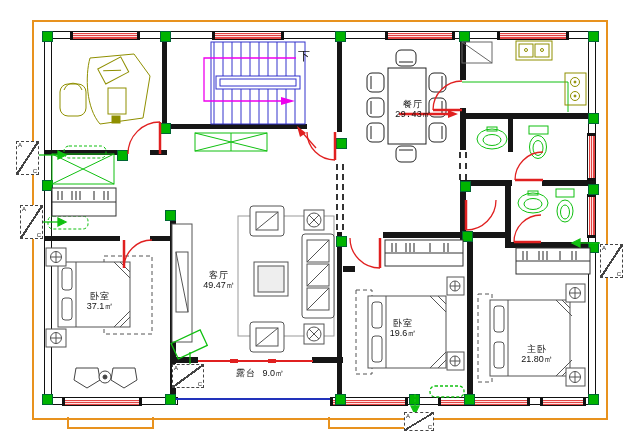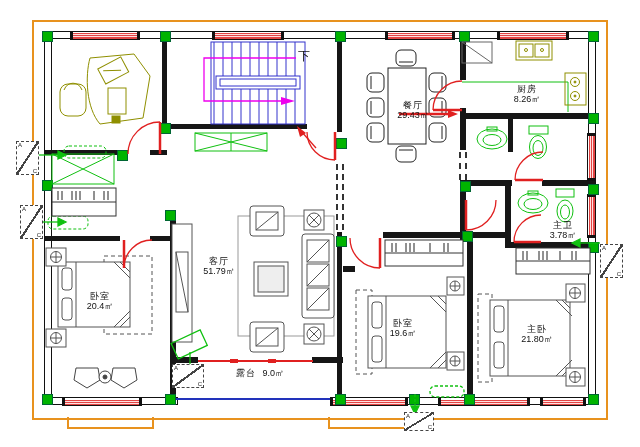--- a/index.html
+++ b/index.html
@@ -420,45 +420,37 @@
     <div class="diag"></div>
     <span class="a">A</span>
     <span class="c">C</span>
   </div>
   <div class="ac-box" style="left:172px;top:364px;width:32px;height:24px;">
     <div class="diag"></div>
     <span class="a">A</span>
     <span class="c">C</span>
   </div>
 
-  <div class="lbl" style="left:378px;top:100px;width:70px;">
+  <div class="lbl" style="left:378px;top:100px;width:70px;font-family:Liberation Mono, monospace;">
     <div class="nm">餐厅</div>
     <div class="ar">29.43㎡</div>
   </div>
-  <div class="lbl" style="left:492px;top:84px;width:70px;">
-    <div class="nm">厨房</div>
-    <div class="ar">8.26㎡</div>
-  </div>
-  <div class="lbl" style="left:528px;top:220px;width:70px;">
-    <div class="nm">主卫</div>
-    <div class="ar">3.78㎡</div>
-  </div>
-  <div class="lbl" style="left:184px;top:256px;width:70px;">
+  <div class="lbl" style="left:184px;top:270px;width:70px;">
     <div class="nm">客厅</div>
-    <div class="ar">51.79㎡</div>
+    <div class="ar">49.47㎡</div>
   </div>
   <div class="lbl" style="left:65px;top:291px;width:70px;">
     <div class="nm">卧室</div>
-    <div class="ar">20.4㎡</div>
+    <div class="ar">37.1㎡</div>
   </div>
   <div class="lbl" style="left:368px;top:318px;width:70px;">
     <div class="nm">卧室</div>
     <div class="ar">19.6㎡</div>
   </div>
-  <div class="lbl" style="left:502px;top:324px;width:70px;">
+  <div class="lbl" style="left:502px;top:344px;width:70px;">
     <div class="nm">主卧</div>
     <div class="ar">21.80㎡</div>
   </div>
   <div class="lbl lbl-inline" style="left:200px;top:368px;width:120px;">
     <span class="nm">露台</span>
     <span class="ar">9.0㎡</span>
   </div>
   <div class="dn" style="left:298px;top:48px;">下</div>
 
 </div>

